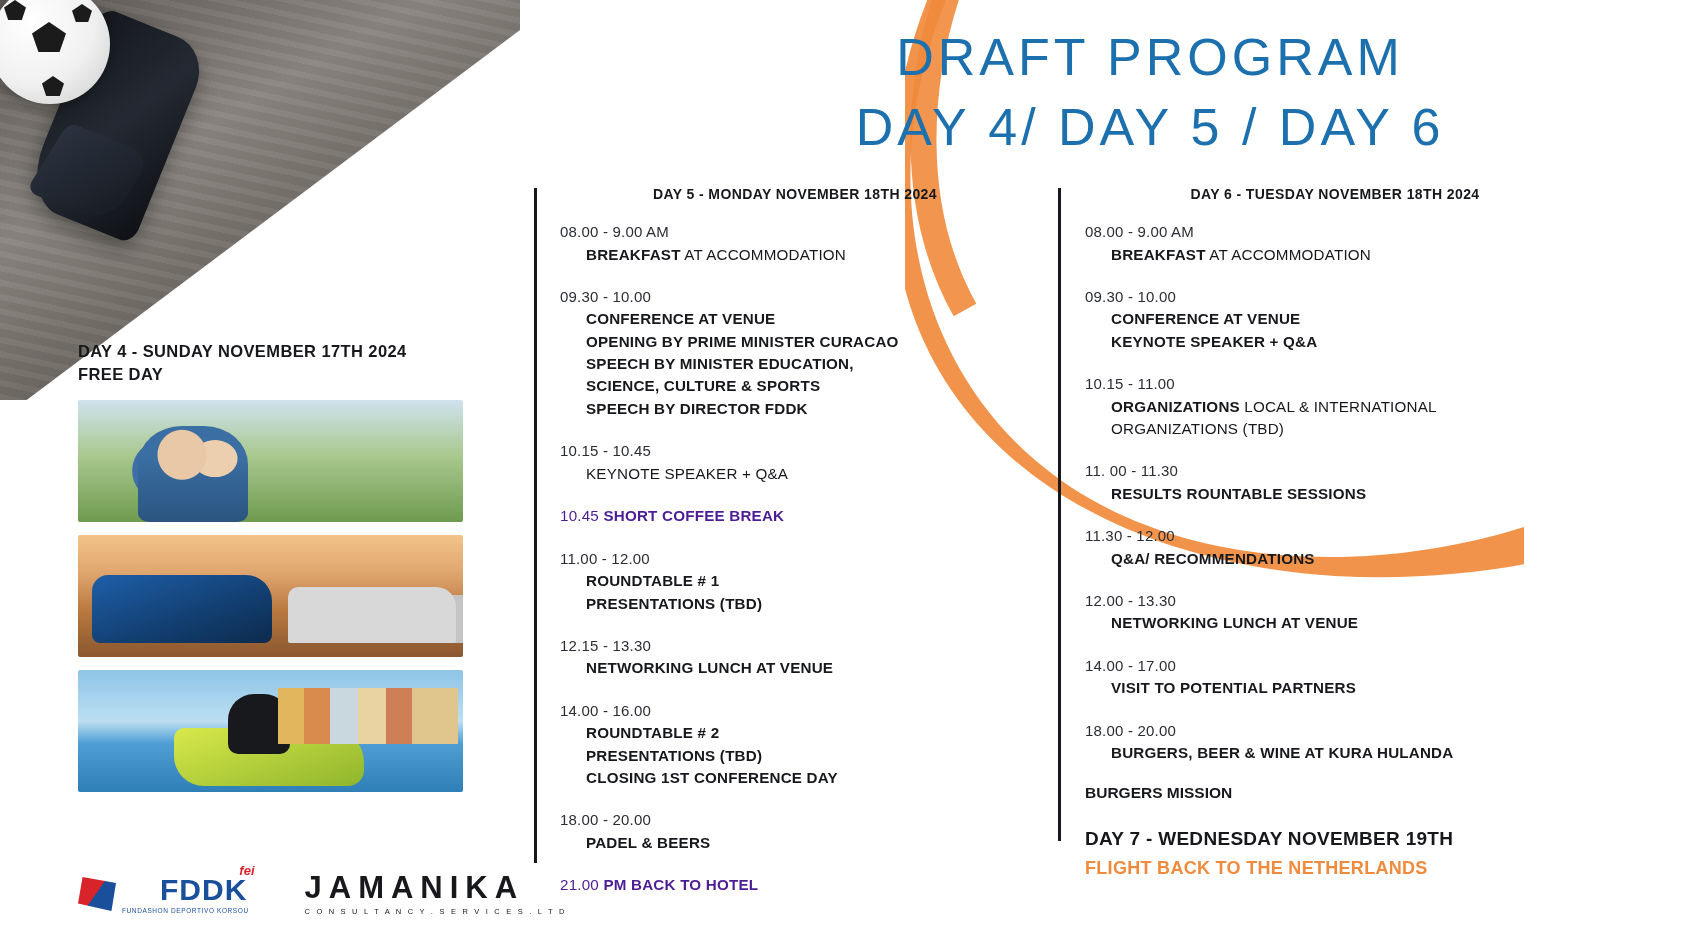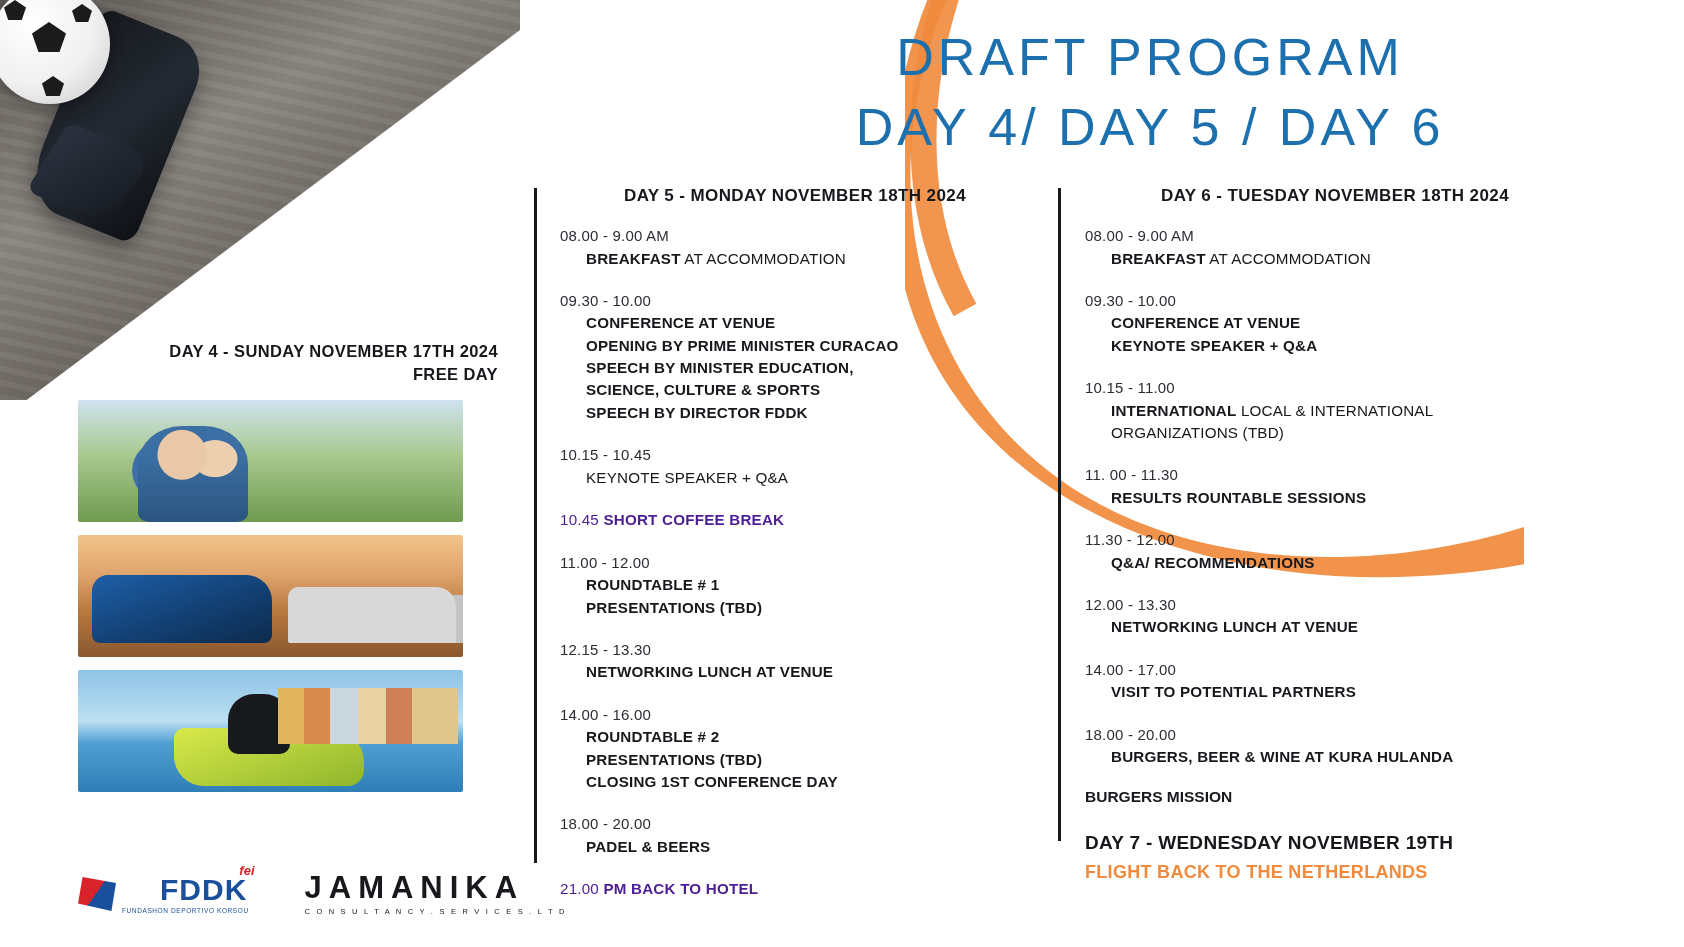--- a/index.html
+++ b/index.html
@@ -106,21 +106,20 @@
     line-height: 1.35;
     white-space: nowrap;
   }
 
   
   .day4 {
     position: absolute;
     left: 78px; top: 340px;
     width: 420px;
     z-index: 6;
-    text-align: right;
   }
   .day4 .line {
     font-size: 16.5px;
     font-weight: bold;
     color: #16181c;
     letter-spacing: .4px;
     line-height: 1.42;
   }
 
   
@@ -220,21 +219,21 @@
     position: absolute;
     z-index: 6;
   }
   .col-rule {
     position: absolute;
     width: 3px;
     background: #16181c;
     z-index: 6;
   }
   .col-head {
-    font-size: 17px;
+    font-size: 14px;
     font-weight: bold;
     color: #16181c;
     letter-spacing: .4px;
     text-align: center;
     margin-bottom: 13px;
   }
   .block { margin-bottom: 20px; }
   .time {
     font-size: 15px;
     color: #2a2d33;
@@ -383,21 +382,21 @@
           <div class="time">08.00  - 9.00 AM</div>
           <div class="item bold"><span>BREAKFAST</span><span class="reg"> AT ACCOMMODATION</span></div>
         </div>
         <div class="block">
           <div class="time">09.30 - 10.00</div>
           <div class="item bold"><span>CONFERENCE AT VENUE</span></div>
           <div class="item bold"><span>KEYNOTE SPEAKER + Q&amp;A</span></div>
         </div>
         <div class="block">
           <div class="time">10.15 - 11.00</div>
-          <div class="item bold"><span>INTERNATIONAL</span><span class="reg"> LOCAL &amp; INTERNATIONAL</span></div>
+          <div class="item bold"><span>ORGANIZATIONS</span><span class="reg"> LOCAL &amp; INTERNATIONAL</span></div>
           <div class="item"><span class="reg">ORGANIZATIONS (TBD)</span></div>
         </div>
         <div class="block">
           <div class="time">11. 00 - 11.30</div>
           <div class="item bold"><span>RESULTS ROUNTABLE SESSIONS</span></div>
         </div>
         <div class="block">
           <div class="time">11.30 - 12.00</div>
           <div class="item bold"><span>Q&amp;A/ RECOMMENDATIONS</span></div>
         </div>

